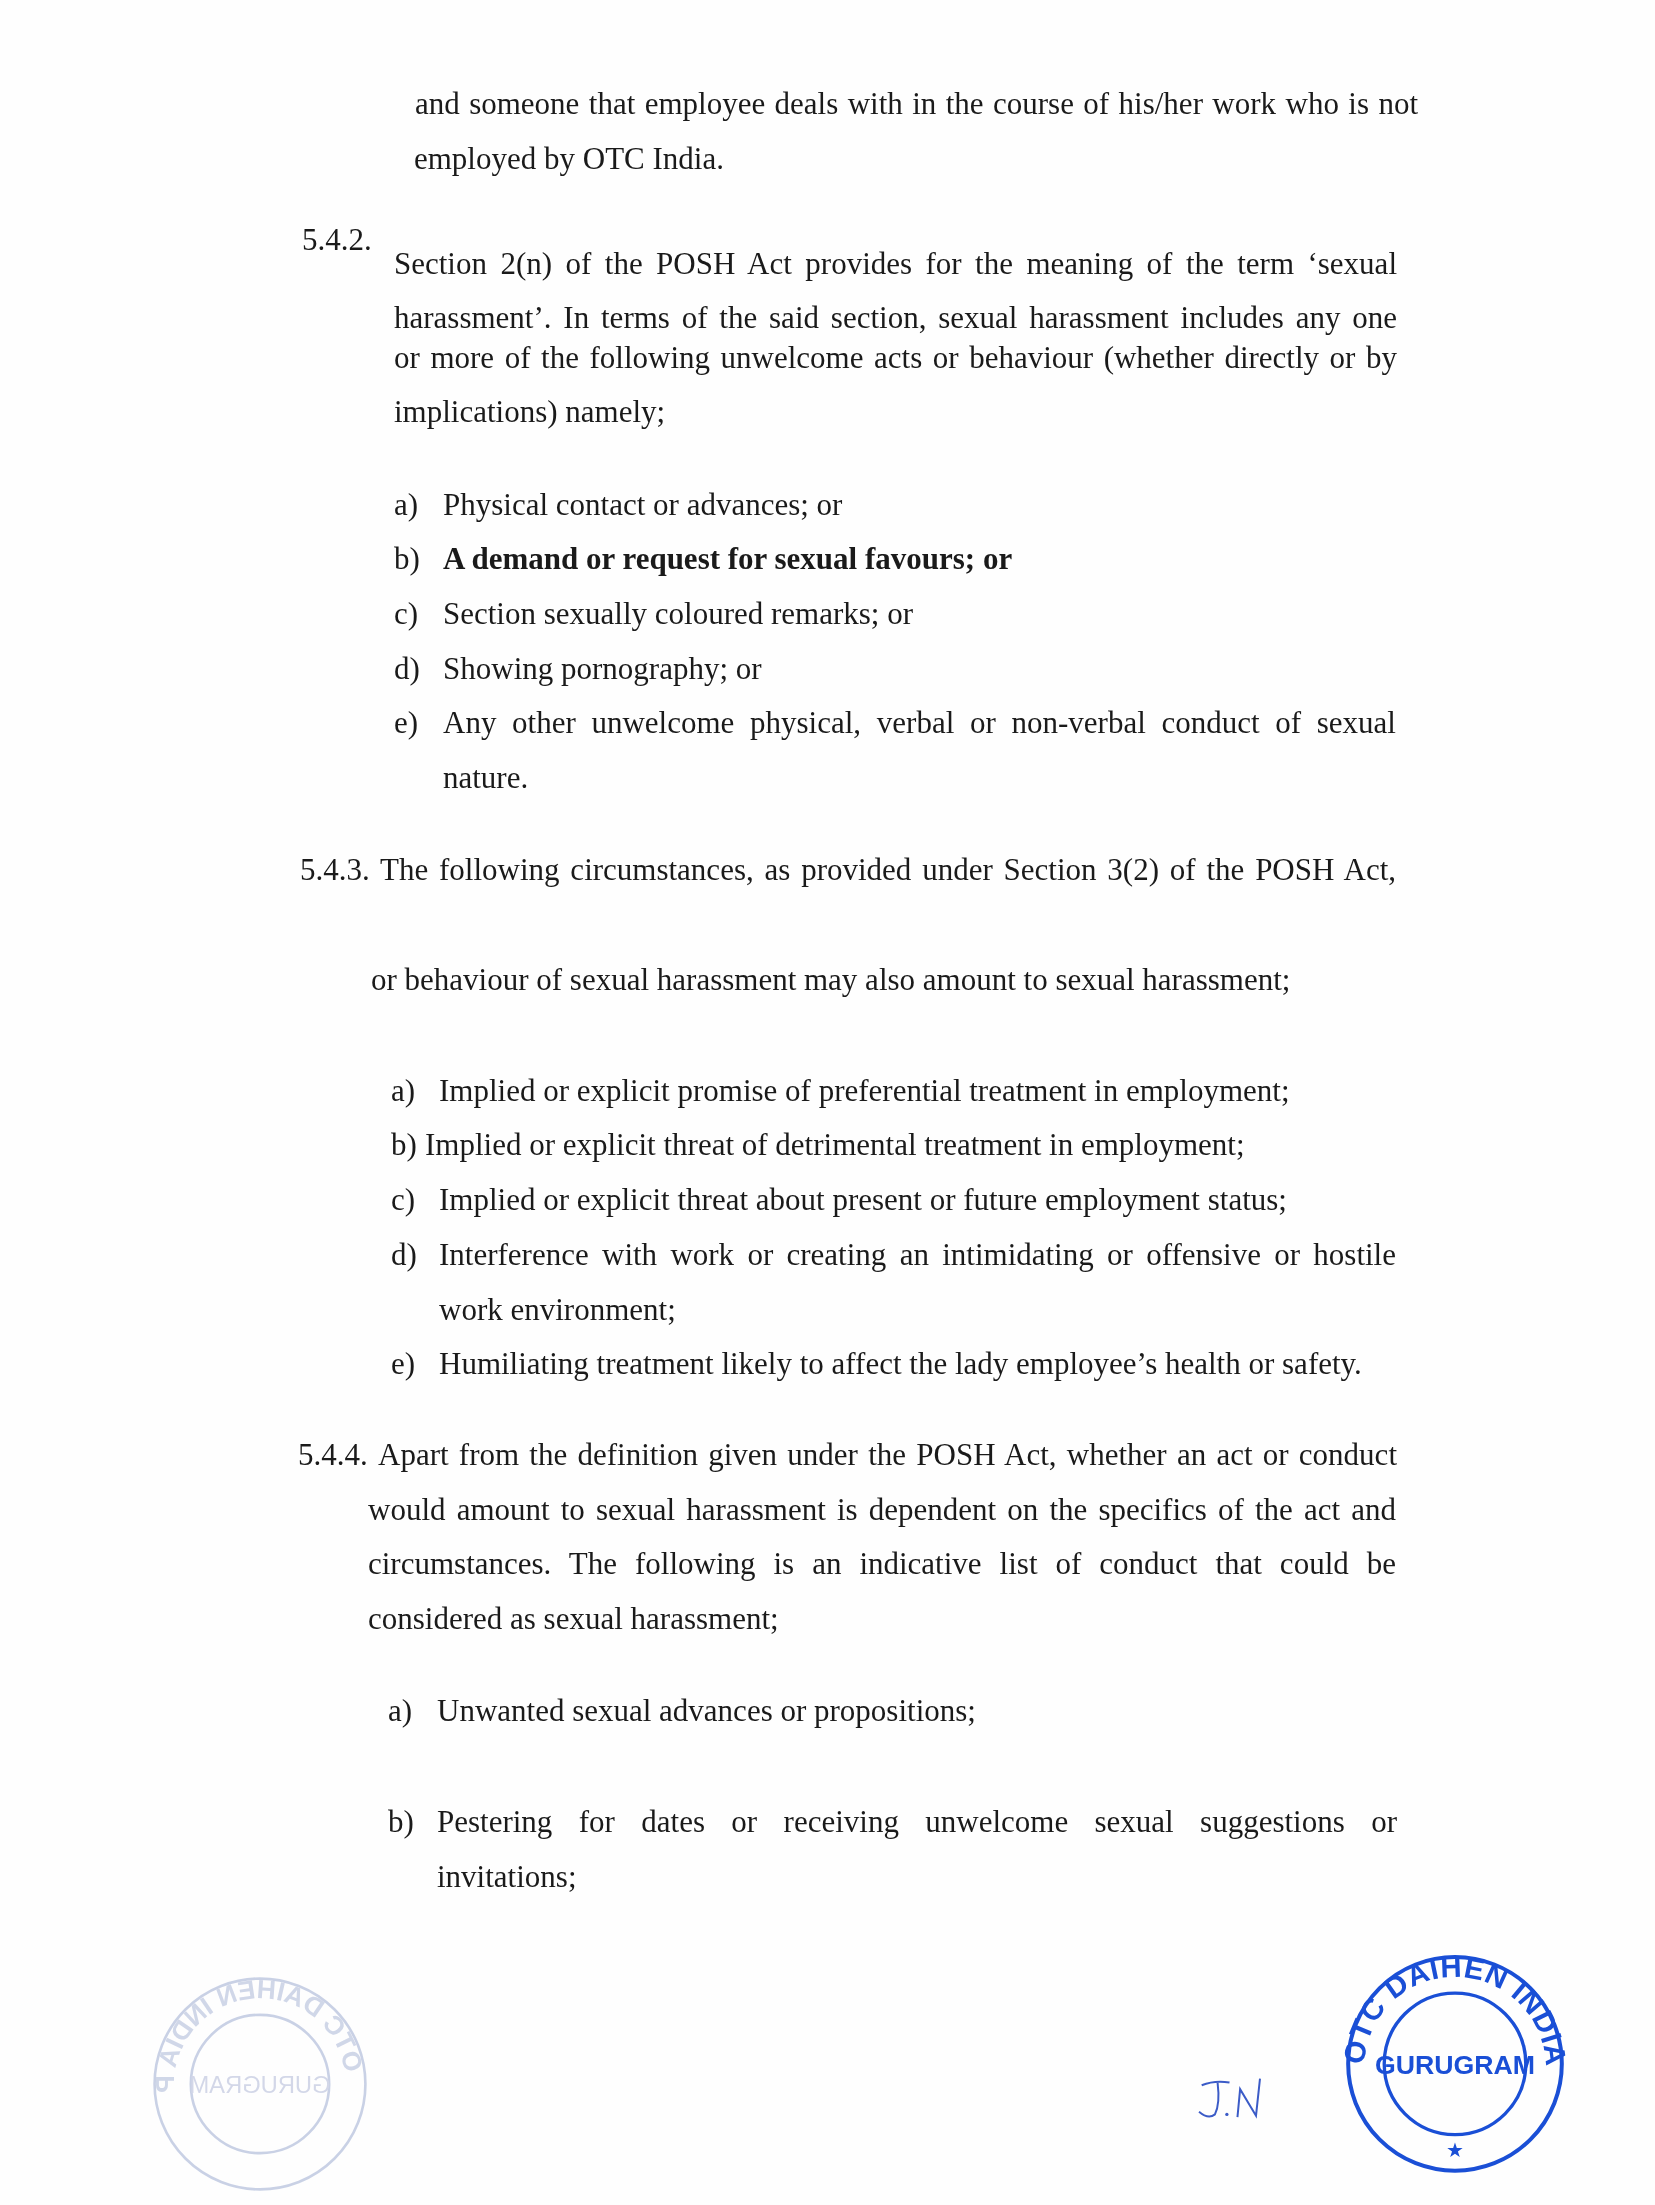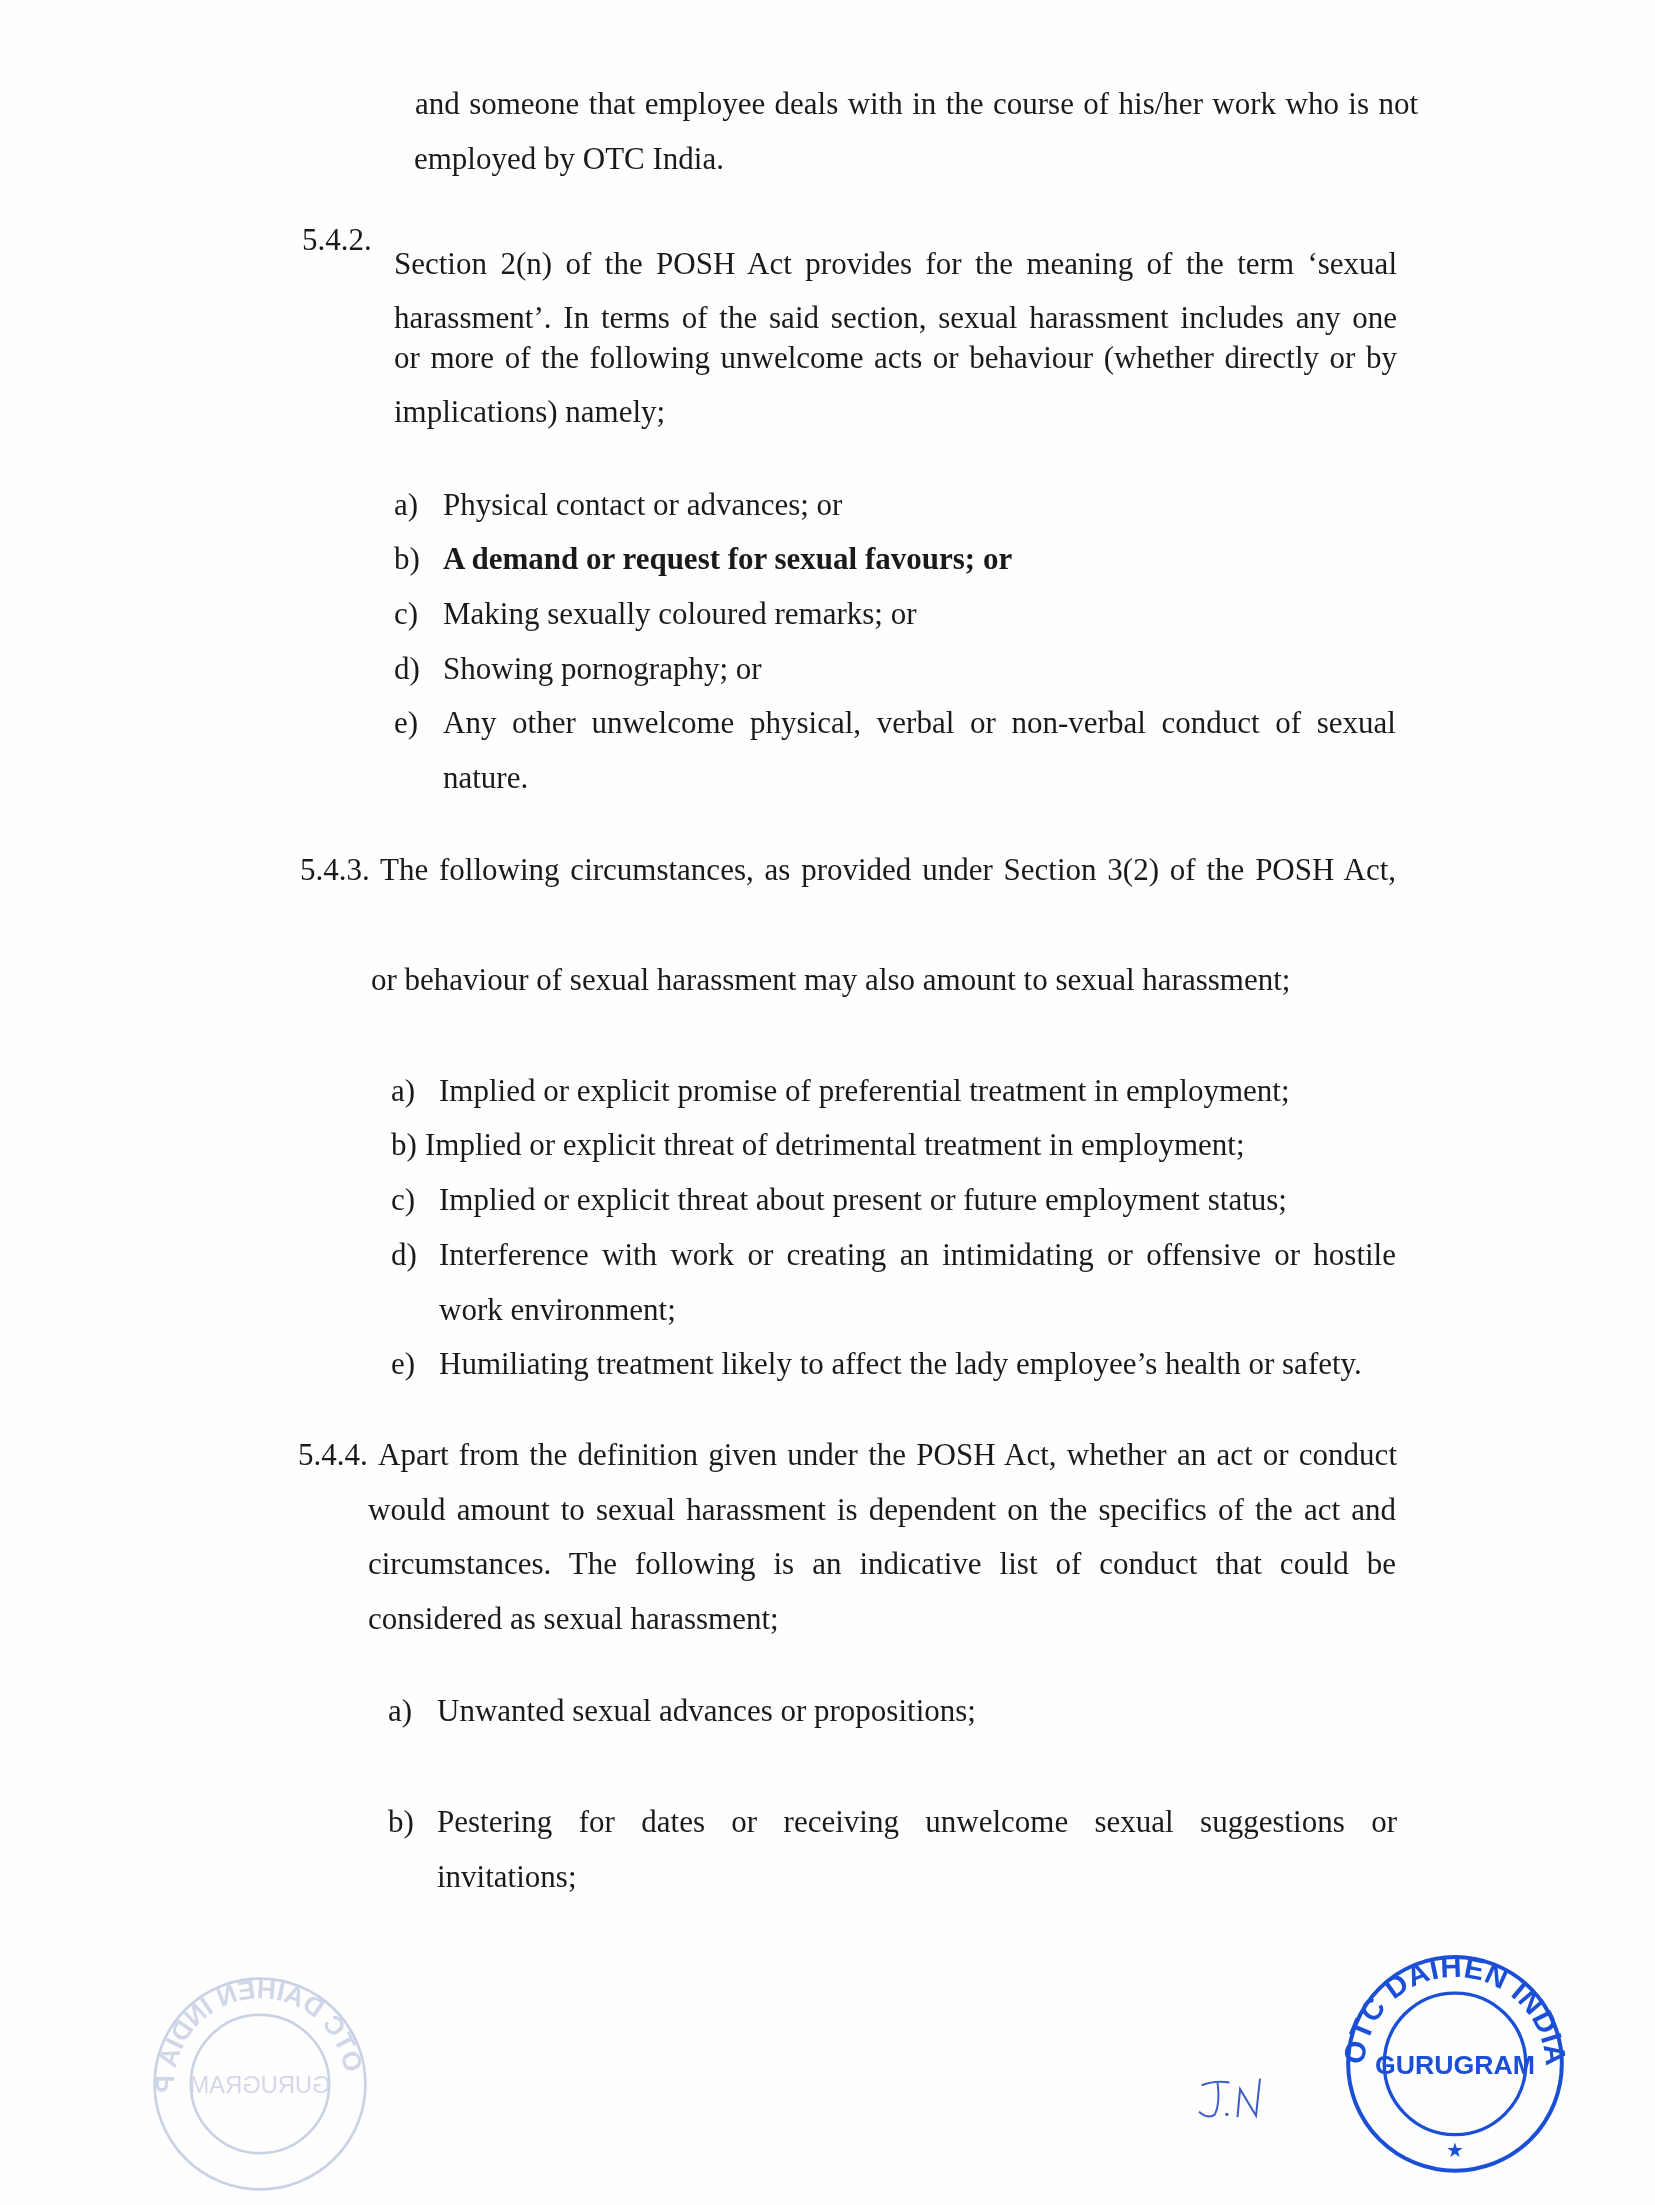--- a/index.html
+++ b/index.html
@@ -33,21 +33,21 @@
   <div class="line" style="left:394px; top:338px; width:1003px;">
       <span class="just" style="display:block;">or more of the following unwelcome acts or behaviour (whether directly or by</span>
     </div>
   <div class="line" style="left:394px; top:392px;">implications) namely;</div>
 
   <div class="num" style="left:394px; top:485px;">a)</div>
   <div class="line" style="left:443px; top:485px;">Physical contact or advances; or</div>
   <div class="num" style="left:394px; top:539px;">b)</div>
   <div class="line" style="left:443px; top:539px;font-weight:bold;">A demand or request for sexual favours; or</div>
   <div class="num" style="left:394px; top:594px;">c)</div>
-  <div class="line" style="left:443px; top:594px;">Making sexually coloured remarks; or</div>
+  <div class="line" style="left:443px; top:594px;">Section sexually coloured remarks; or</div>
   <div class="num" style="left:394px; top:649px;">d)</div>
   <div class="line" style="left:443px; top:649px;">Showing pornography; or</div>
   <div class="num" style="left:394px; top:703px;">e)</div>
   <div class="line" style="left:443px; top:703px; width:953px;">
       <span class="just" style="display:block;">Any other unwelcome physical, verbal or non-verbal conduct of sexual</span>
     </div>
   <div class="line" style="left:443px; top:758px;">nature.</div>
 
   <div class="num" style="left:300px; top:850px;">5.4.3.</div>
   <div class="line" style="left:380px; top:850px; width:1016px;">

